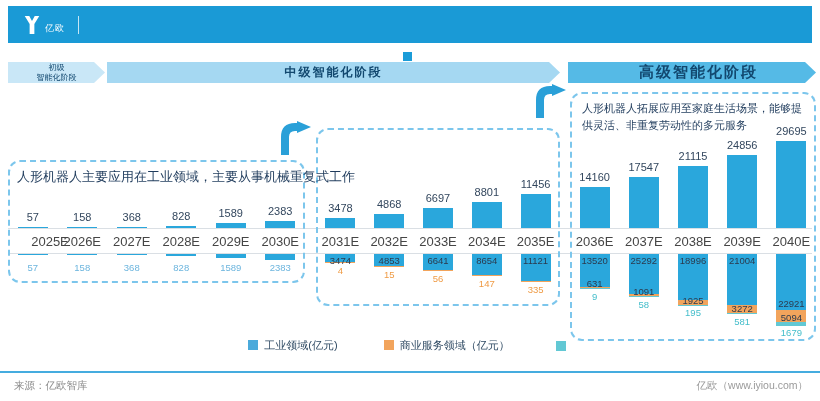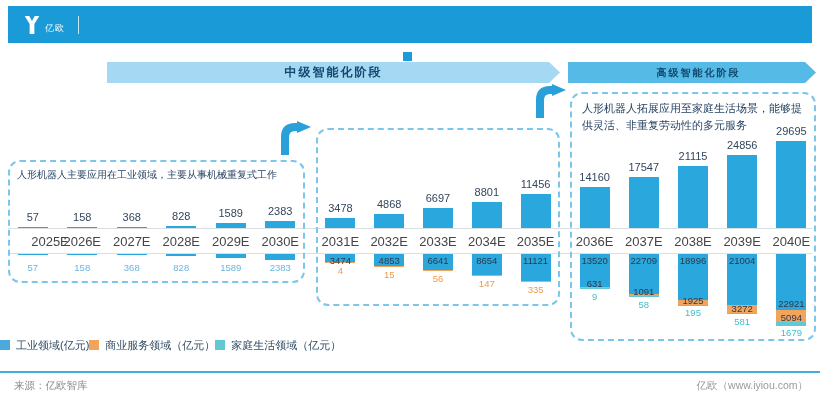--- a/index.html
+++ b/index.html
@@ -19,52 +19,52 @@
   .top-legend{position:absolute;top:50px;left:0;width:100%;text-align:center;
               font-size:11.5px;color:#254B6E;}
   .top-legend .sq{display:inline-block;width:9px;height:9px;background:#1B9CD8;margin-right:6px;vertical-align:-1px;}
 
   
   .stage{position:absolute;top:62px;height:21px;display:flex;align-items:center;justify-content:center;
          color:#12486F;box-sizing:border-box;}
   .stage-clip{clip-path:polygon(0 0,calc(100% - 11px) 0,100% 50%,calc(100% - 11px) 100%,0 100%);}
   #stage1{left:8px;width:97px;background:#C9E7F7;font-size:8px;line-height:1.2;flex-direction:column;text-align:center;}
   #stage2{left:107px;width:453px;background:#A5D8F2;font-size:12px;font-weight:bold;letter-spacing:2px;}
-  #stage3{left:568px;width:248px;background:#55BAE6;font-size:10px;font-weight:bold;letter-spacing:2px;padding-left:13px;}
+  #stage3{left:568px;width:248px;background:#55BAE6;font-size:15px;font-weight:bold;letter-spacing:2px;padding-left:13px;}
 
   
   .box{position:absolute;border:2px dashed #7CC6EC;border-radius:12px;box-sizing:border-box;}
   #box1{left:8px;top:160px;width:297px;height:123px;}
   #box2{left:316px;top:128px;width:244px;height:178px;}
   #box3{left:570px;top:92px;width:246px;height:249px;}
 
   .note{position:absolute;color:#1F3B5C;font-size:11px;line-height:1.5;}
-  #note1{left:17px;top:167px;width:286px;font-size:10px;white-space:nowrap;}
+  #note1{left:17px;top:167px;width:286px;font-size:13px;white-space:nowrap;}
   #note2{left:326px;top:136px;width:228px;}
   #note3{left:582px;top:100px;width:226px;}
 
   .axis{position:absolute;left:8px;width:804px;height:1px;background:#DADFE4;}
   #axis-main{top:228px;}
   #axis-mini{top:253px;}
 
   .curve-arrow{position:absolute;}
   #curve1{left:280px;top:121px;}
   #curve2{left:535px;top:84px;}
 
   
   .bar{position:absolute;background:#2AA7DC;}
   .seg-orange{position:absolute;background:#F2A45C;}
   .seg-teal{position:absolute;background:#62C8D4;}
   .mlabel{position:absolute;font-size:11px;color:#33475E;text-align:center;width:60px;}
   .year{position:absolute;font-size:13px;color:#454545;text-align:center;width:60px;}
   .mini-label{position:absolute;font-size:9.5px;text-align:center;width:60px;}
 
   
-  .bottom-legend{position:absolute;top:338px;left:0;width:100%;display:flex;
-                 align-items:center;font-size:11px;color:#2F4A63;}
+  .bottom-legend{position:absolute;top:338px;left:0;width:100%;display:flex;justify-content:center;
+                 gap:46px;align-items:center;font-size:11px;color:#2F4A63;}
   .bottom-legend .sq{display:inline-block;width:10px;height:10px;margin-right:6px;vertical-align:-1px;}
 
   
   .footer-line{position:absolute;left:0;top:371px;width:820px;height:2px;background:#45ACDF;}
   .footer-src{position:absolute;left:14px;top:379px;font-size:10.5px;color:#8C8C8C;}
   .footer-site{position:absolute;right:12px;top:379px;font-size:10.5px;color:#9A9A9A;}
 </style>
 </head>
 <body>
 
@@ -79,20 +79,24 @@
       </span>
       <span class="brand">亿欧</span>
     </div>
     <div class="hdr-divider"></div>
   </div>
 
   <div class="top-legend">
     <span class="sq"></span>
   </div>
 
+  <div id="stage1" class="stage stage-clip">
+    <span>初级</span>
+    <span>智能化阶段</span>
+  </div>
   <div id="stage2" class="stage stage-clip">
     <span>中级智能化阶段</span>
   </div>
   <div id="stage3" class="stage stage-clip">
     <span>高级智能化阶段</span>
   </div>
 
   <div id="axis-main" class="axis"></div>
   <div id="axis-mini" class="axis"></div>
 
@@ -117,21 +121,21 @@
   </div>
 
   <div class="bottom-legend">
     <span>
       <span class="sq" id="sq0" style="background: rgb(75, 170, 219);"></span><span>工业领域(亿元)</span>
     </span>
     <span>
       <span class="sq" id="sq1" style="background: rgb(242, 164, 92);"></span><span>商业服务领域（亿元）</span>
     </span>
     <span>
-      <span class="sq" id="sq2" style="background: rgb(98, 200, 212);"></span><span>家庭生活领域（亿元）</span>
+      <span class="sq" id="sq2" style="background: rgb(98, 200, 212);"></span>
     </span>
   </div>
 
   <div class="footer-line"></div>
   <div class="footer-src">来源：亿欧智库</div>
   <div class="footer-site">亿欧（www.iyiou.com）</div>
 
 <div class="bar" style="left: 17.75px; top: 227.4px; width: 30px; height: 0.6px;"></div>
     <div class="mlabel" style="left: 2.75px; top: 211.4px;">57</div>
     <div class="year" style="left: 20px; top: 234px;">2025E</div>
@@ -205,21 +209,21 @@
     <div class="seg-teal" style="left: 579.6px; top: 288.311px; width: 30px; height: 0.8px;"></div>
     <div class="mini-label" style="left: 564.6px; top: 254.5px; color: rgb(43, 58, 78);">13520</div>
     <div class="mini-label" style="left: 564.6px; top: 278.311px; color: rgb(43, 58, 78);">631</div>
     <div class="mini-label" style="left: 564.6px; top: 290.611px; color: rgb(69, 190, 203);">9</div>
     <div class="bar" style="left: 628.8px; top: 176.591px; width: 30px; height: 51.409px;"></div>
     <div class="mlabel" style="left: 613.8px; top: 160.591px;">17547</div>
     <div class="year" style="left: 613.8px; top: 234px;">2037E</div>
     <div class="bar" style="left: 628.8px; top: 254px; width: 30px; height: 39.7594px;"></div>
     <div class="seg-orange" style="left: 628.8px; top: 293.759px; width: 30px; height: 2.64529px;"></div>
     <div class="seg-teal" style="left: 628.8px; top: 296.405px; width: 30px; height: 0.8px;"></div>
-    <div class="mini-label" style="left: 613.8px; top: 254.5px; color: rgb(43, 58, 78);">22709</div>
+    <div class="mini-label" style="left: 613.8px; top: 254.5px; color: rgb(43, 58, 78);">25292</div>
     <div class="mini-label" style="left: 613.8px; top: 286.405px; color: rgb(43, 58, 78);">1091</div>
     <div class="mini-label" style="left: 613.8px; top: 298.705px; color: rgb(69, 190, 203);">58</div>
     <div class="bar" style="left: 678px; top: 166.138px; width: 30px; height: 61.8624px;"></div>
     <div class="mlabel" style="left: 663px; top: 150.138px; text-align: center;">21115</div>
     <div class="year" style="left: 663px; top: 234px;">2038E</div>
     <div class="bar" style="left: 678px; top: 254px; width: 30px; height: 46.0587px;"></div>
     <div class="seg-orange" style="left: 678px; top: 300.059px; width: 30px; height: 4.66745px;"></div>
     <div class="seg-teal" style="left: 678px; top: 304.726px; width: 30px; height: 0.8px;"></div>
     <div class="mini-label" style="left: 663px; top: 254.5px; color: rgb(43, 58, 78);">18996</div>
     <div class="mini-label" style="left: 663px; top: 294.726px; color: rgb(43, 58, 78);">1925</div>

